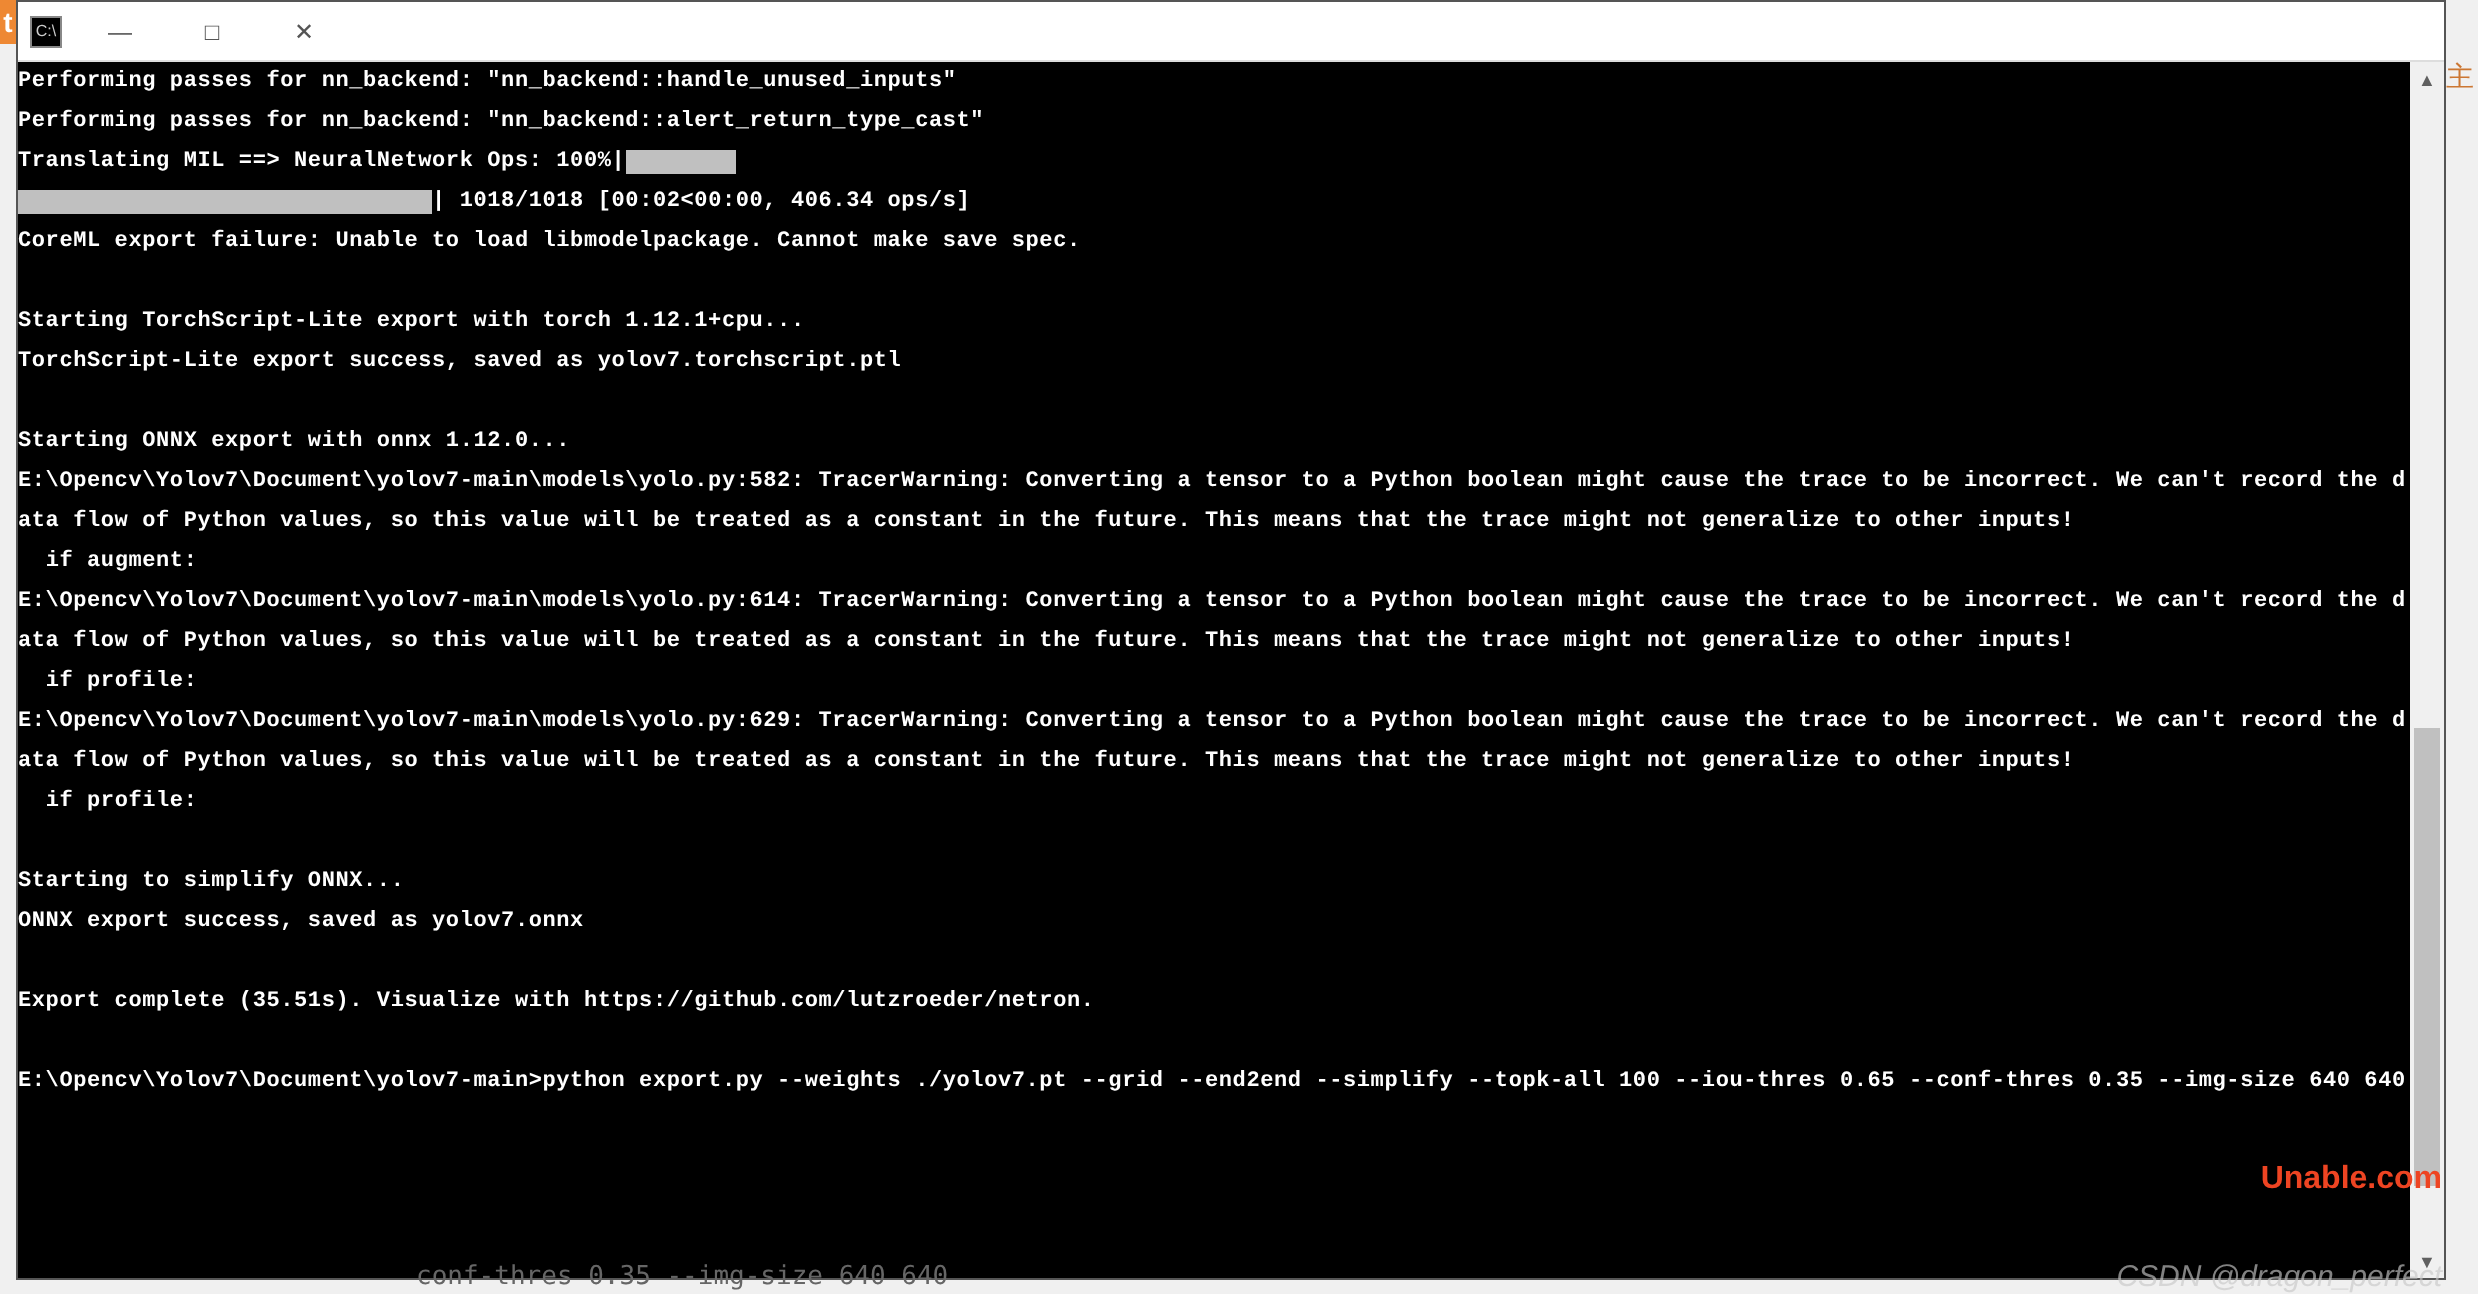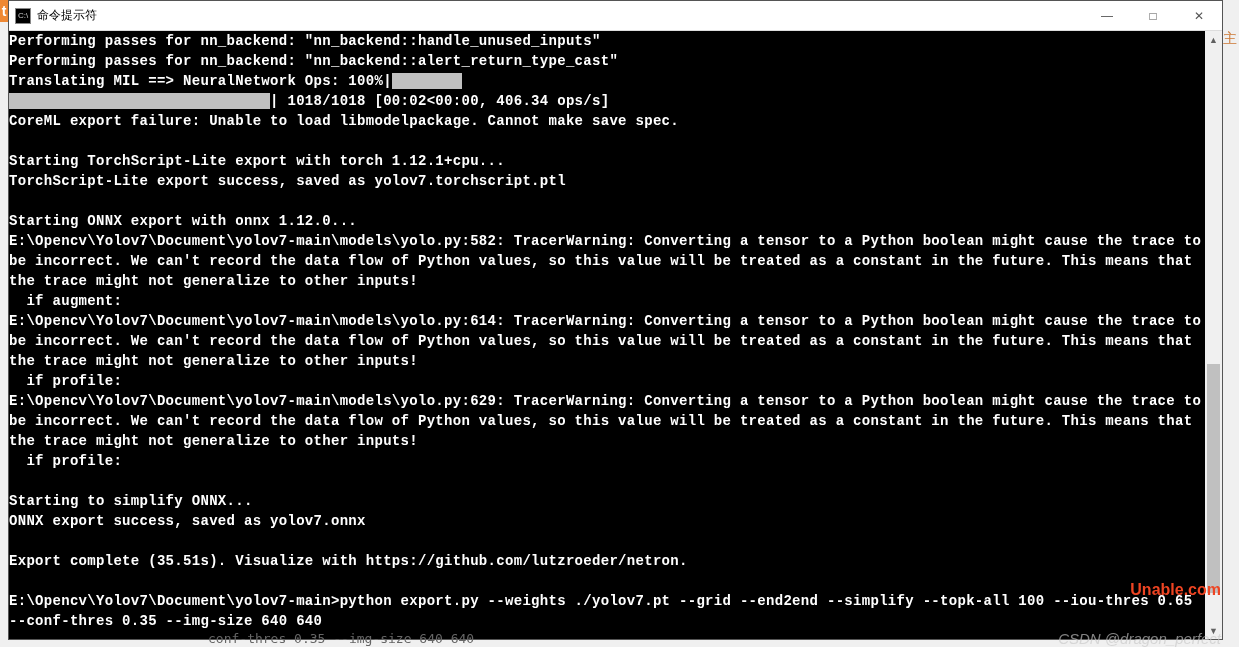--- a/index.html
+++ b/index.html
@@ -58,21 +58,21 @@
     align-items: center;
     justify-content: center;
     font-size: 12px;
     color: #555;
   }
   .terminal {
     flex: 1;
     background: #000;
     color: #fff;
     font-family: Consolas, "Courier New", monospace;
-    font-size: 14px;
+    font-size: 11px;
     line-height: 20px;
     padding: 0;
     overflow: hidden;
     white-space: pre-wrap;
     word-break: break-all;
     position: relative;
     font-weight: bold;
     letter-spacing: 0.3px;
   }
   .terminal .hl {
@@ -160,21 +160,20 @@
   .term-content { padding-right: 17px; display:block;}
 </style>
 </head>
 <body>
 
 <div class="decor-left">t</div>
 
 <div class="window">
   <div class="titlebar">
     <div class="titlebar-icon">C:\</div>
-    <div class="titlebar-text">命令提示符</div>
     <div class="win-controls">
       <div class="win-btn">—</div>
       <div class="win-btn">□</div>
       <div class="win-btn">✕</div>
     </div>
   </div>
 
   <div class="terminal"><span class="term-content" id="term-content">Performing passes for nn_backend: "nn_backend::handle_unused_inputs"
 Performing passes for nn_backend: "nn_backend::alert_return_type_cast"
 Translating MIL ==&gt; NeuralNetwork Ops: 100%|<span class="hl">        </span>

